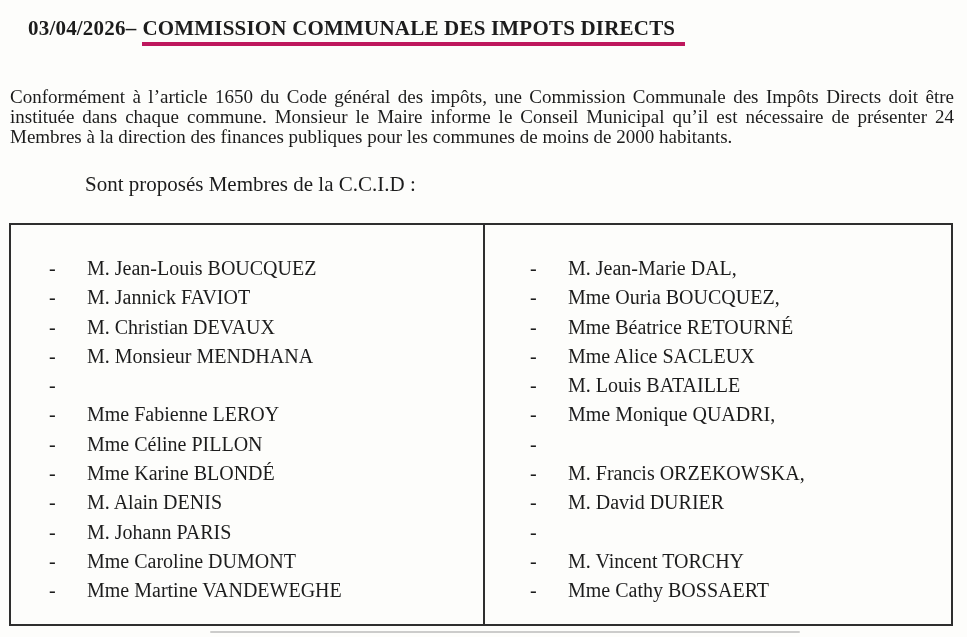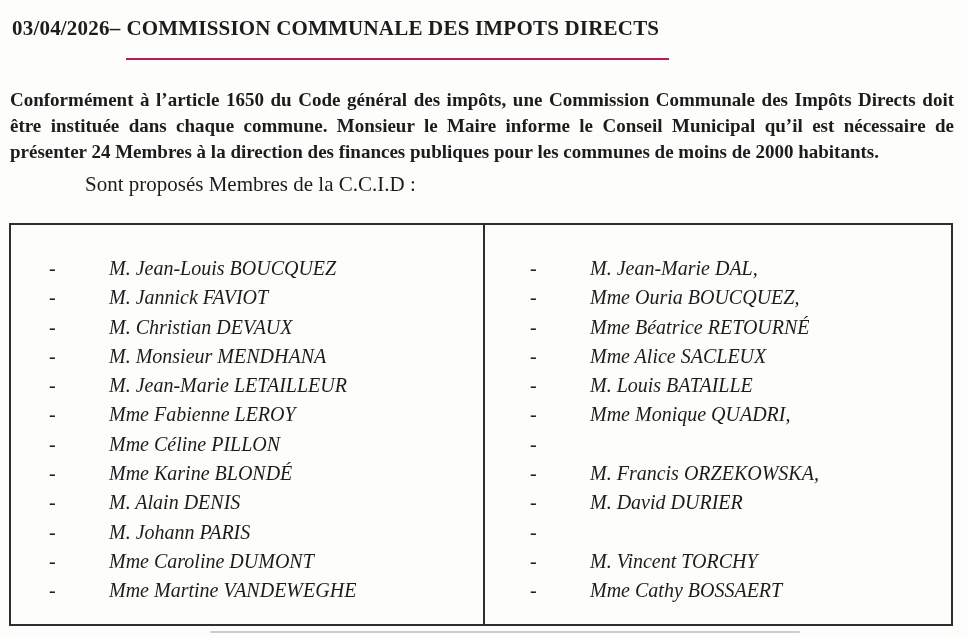--- a/index.html
+++ b/index.html
@@ -25,36 +25,36 @@
     position: absolute;
     left: 12px;
     top: 16px;
     font-size: 21px;
     font-weight: bold;
     letter-spacing: 0.2px;
     white-space: nowrap;
   }
   .title-date {
     padding-right: 6px;
+    margin-left: 16px;
   }
   .title-main {
-    border-bottom: 2px solid #be185d;
+    border-bottom: 4px solid #be185d;
     padding-right: 10px;
-    padding-bottom: 18px;
+    padding-bottom: 2px;
   }
   
   .intro {
     position: absolute;
     left: 10px;
     top: 68px;
     width: 944px;
     font-size: 19px;
-    line-height: 26px;
+    line-height: 20px;
     text-align: justify;
-    font-weight: bold;
   }
   
   .subheading {
     position: absolute;
     left: 85px;
     top: 172px;
     font-size: 21px;
   }
   
   .members-table {
@@ -87,22 +87,21 @@
     align-items: baseline;
     height: 29.3px;
     font-size: 20px;
     white-space: nowrap;
   }
   .member-dash {
     width: 14px;
     flex: 0 0 auto;
   }
   .member-name {
-    margin-left: 46px;
-    font-style: italic;
+    margin-left: 24px;
   }
   
   .scan-shadow {
     position: absolute;
     left: 210px;
     top: 631px;
     width: 590px;
     height: 2px;
     background: #cccccb;
     border-radius: 1px;
@@ -139,21 +138,20 @@
           <span class="member-name">M. Christian DEVAUX</span>
         </div>
 
         <div class="member-row">
           <span class="member-dash">-</span>
           <span class="member-name">M. Monsieur MENDHANA</span>
         </div>
 
         <div class="member-row">
           <span class="member-dash">-</span>
-          <span class="member-name">M. Jean-Marie LETAILLEUR</span>
         </div>
 
         <div class="member-row">
           <span class="member-dash">-</span>
           <span class="member-name">Mme Fabienne LEROY</span>
         </div>
 
         <div class="member-row">
           <span class="member-dash">-</span>
           <span class="member-name">Mme Céline PILLON</span>

